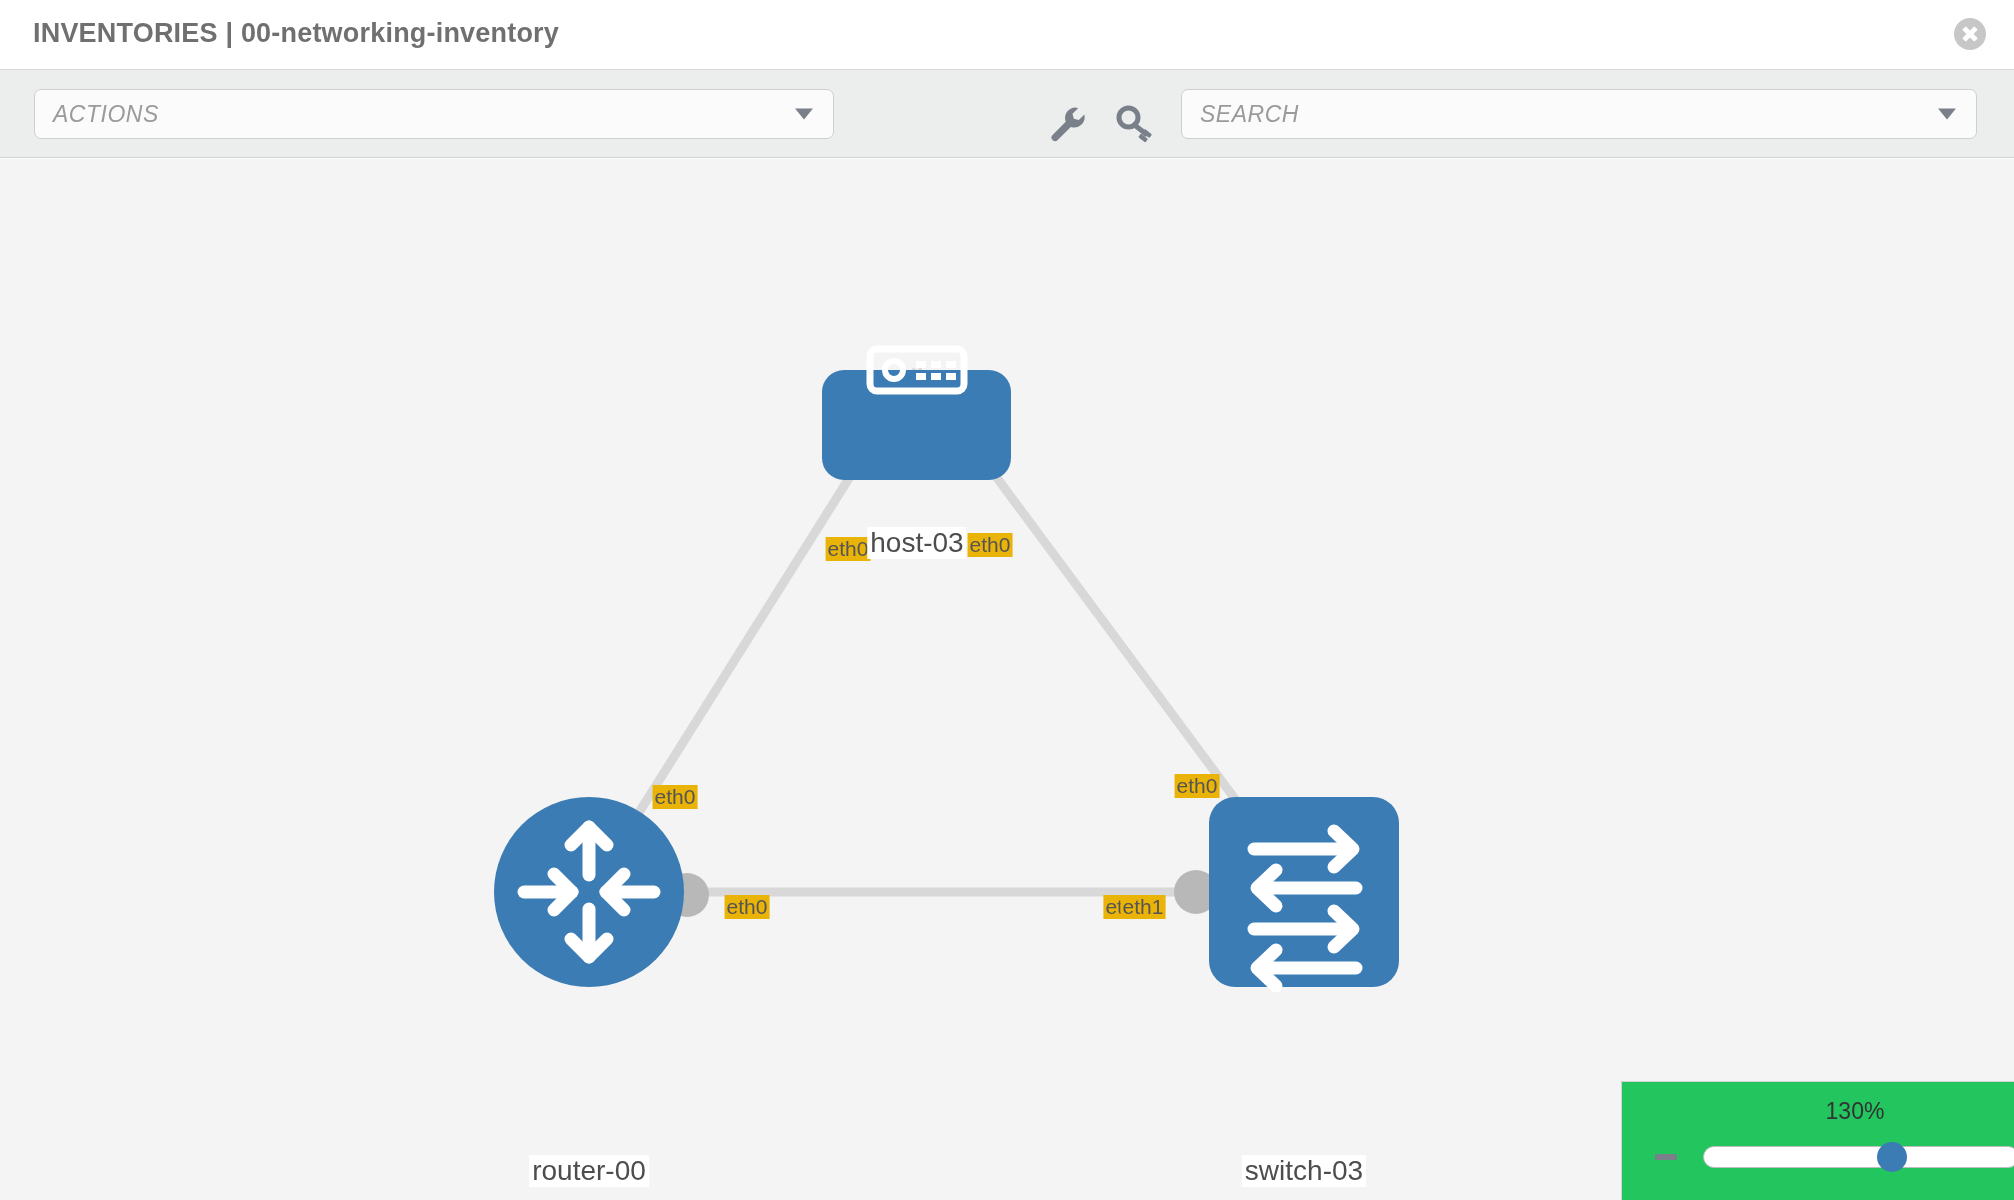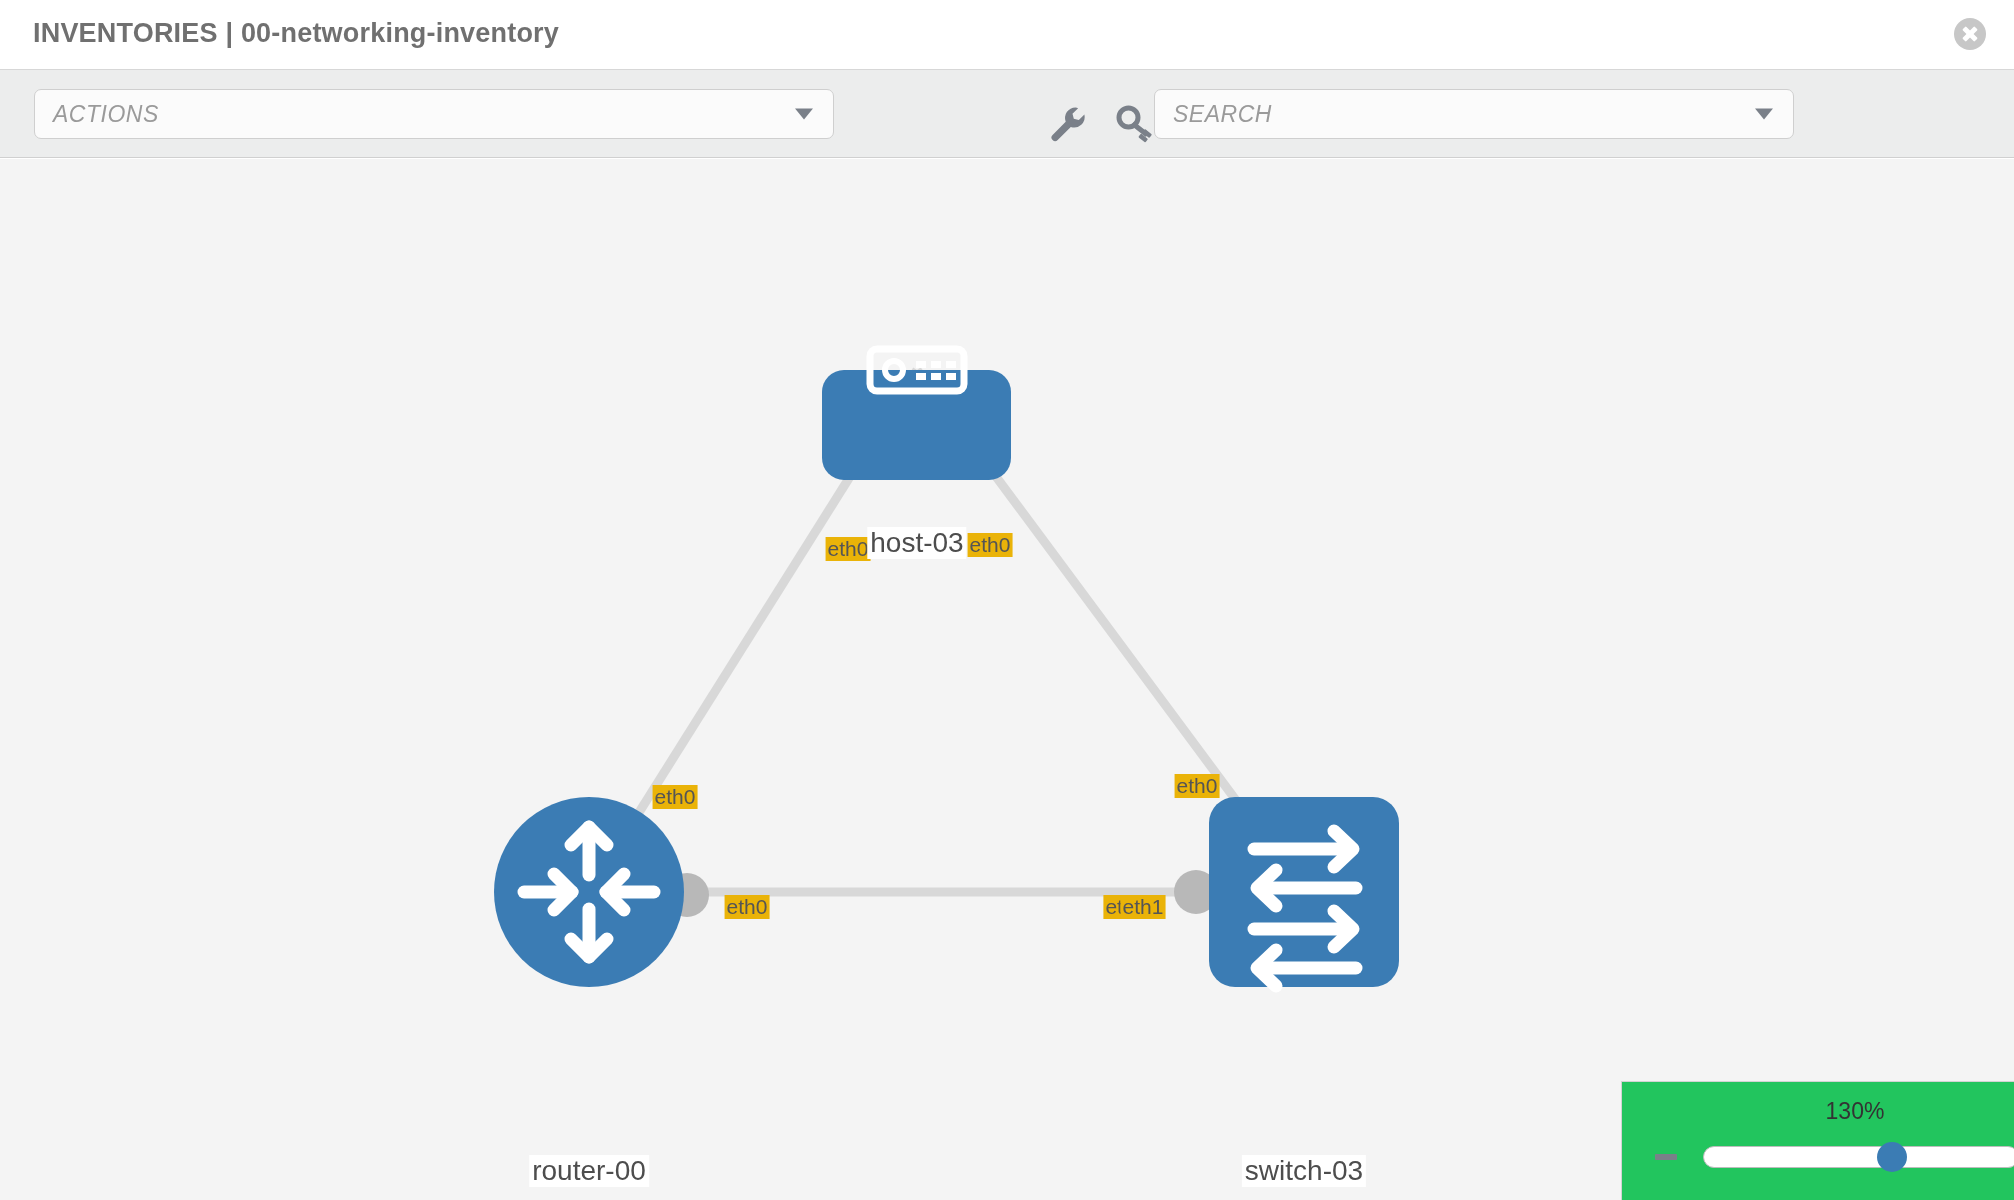--- a/index.html
+++ b/index.html
@@ -92,21 +92,21 @@
     position: absolute;
     right: 20px;
     top: 50%;
     transform: translateY(-50%);
     width: 0; height: 0;
     border-left: 9px solid transparent;
     border-right: 9px solid transparent;
     border-top: 11px solid #7a8089;
   }
   #actions-select { left: 34px; top: 19px; width: 800px; }
-  #search-select  { left: 1154px; top: 19px; width: 640px; text-align: center; }
+  #search-select  { left: 1181px; top: 19px; width: 796px; text-align: center; }
 
   .tool-icon {
     position: absolute;
     top: 32px;
     width: 42px;
     height: 42px;
     cursor: pointer;
   }
   #wrench-icon { left: 1046px; }
   #key-icon    { left: 1114px; }

